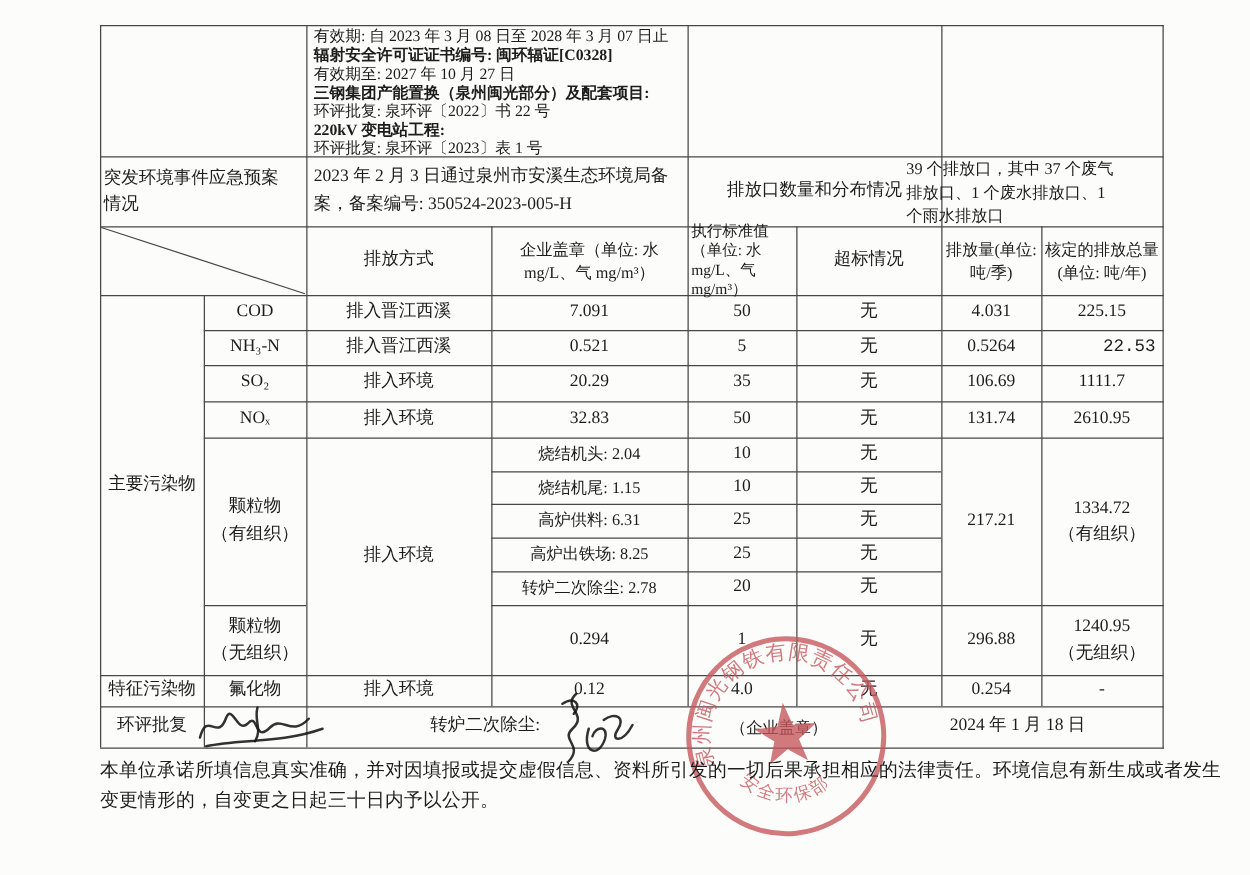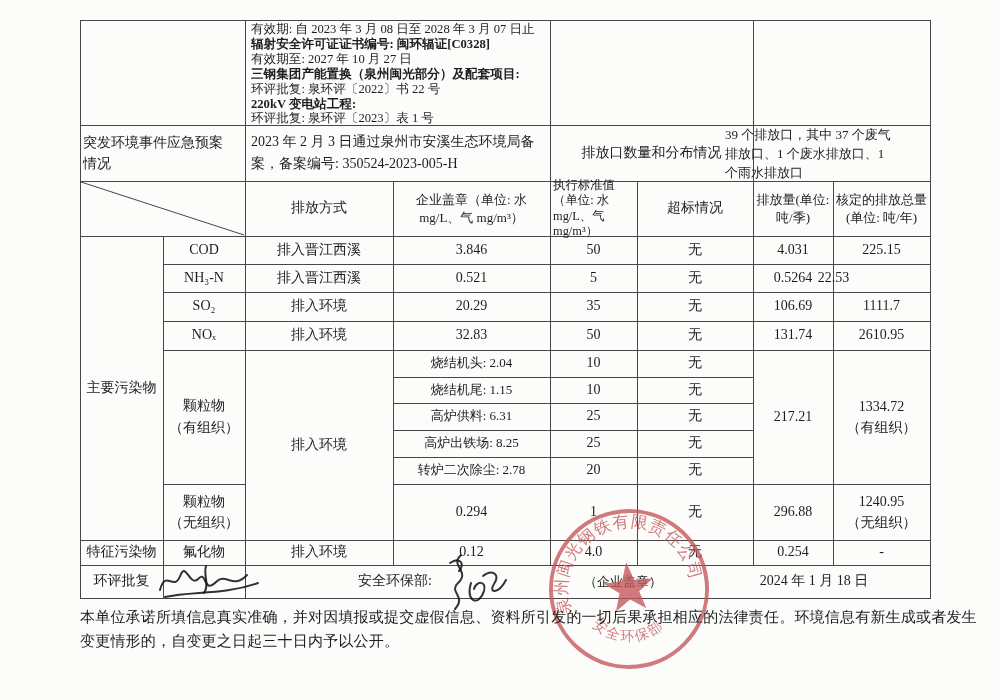--- a/index.html
+++ b/index.html
@@ -80,33 +80,33 @@
   <div class="c small" style="left:396px;top:181px;width:151px;height:55px;line-height:18px;">企业盖章（单位: 水mg/L、气 mg/m³）</div>
   <div class="c l xs" style="left:553px;top:181px;width:82px;height:55px;">执行标准值（单位: 水mg/L、气mg/m³）</div>
   <div class="c" style="left:638px;top:181px;width:114px;height:55px;">超标情况</div>
   <div class="c small" style="left:755px;top:181px;width:76px;height:55px;line-height:18px;">排放量(单位: 吨/季)</div>
   <div class="c small" style="left:835px;top:181px;width:93px;height:55px;line-height:18px;">核定的排放总量(单位: 吨/年)</div>
 
   <div class="c" style="left:81px;top:236px;width:81px;height:304px;">主要污染物</div>
 
   <div class="c" style="left:164px;top:236px;width:80px;height:28px;">COD</div>
   <div class="c" style="left:246px;top:236px;width:146px;height:28px;">排入晋江西溪</div>
-  <div class="c" style="left:394px;top:236px;width:155px;height:28px;">3.846</div>
+  <div class="c" style="left:394px;top:236px;width:155px;height:28px;">7.091</div>
   <div class="c" style="left:551px;top:236px;width:85px;height:28px;">50</div>
   <div class="c" style="left:638px;top:236px;width:114px;height:28px;">无</div>
   <div class="c" style="left:754px;top:236px;width:78px;height:28px;">4.031</div>
   <div class="c" style="left:834px;top:236px;width:95px;height:28px;">225.15</div>
 
   <div class="c" style="left:164px;top:264px;width:80px;height:28px;">NH₃-N</div>
   <div class="c" style="left:246px;top:264px;width:146px;height:28px;">排入晋江西溪</div>
   <div class="c" style="left:394px;top:264px;width:155px;height:28px;">0.521</div>
   <div class="c" style="left:551px;top:264px;width:85px;height:28px;">5</div>
   <div class="c" style="left:638px;top:264px;width:114px;height:28px;">无</div>
   <div class="c" style="left:754px;top:264px;width:78px;height:28px;">0.5264</div>
-  <div class="c" style="left:786px;top:264px;width:95px;height:28px;">22.53</div>
+  <div class="c" style="left:856px;top:264px;width:95px;height:28px;font-family:Liberation Mono, monospace;">22.53</div>
 
   <div class="c" style="left:164px;top:292px;width:80px;height:29px;">SO₂</div>
   <div class="c" style="left:246px;top:292px;width:146px;height:29px;">排入环境</div>
   <div class="c" style="left:394px;top:292px;width:155px;height:29px;">20.29</div>
   <div class="c" style="left:551px;top:292px;width:85px;height:29px;">35</div>
   <div class="c" style="left:638px;top:292px;width:114px;height:29px;">无</div>
   <div class="c" style="left:754px;top:292px;width:78px;height:29px;">106.69</div>
   <div class="c" style="left:834px;top:292px;width:95px;height:29px;">1111.7</div>
 
   <div class="c" style="left:164px;top:321px;width:80px;height:29px;">NOₓ</div>
@@ -151,21 +151,21 @@
   <div class="c" style="left:81px;top:540px;width:81px;height:25px;">特征污染物</div>
   <div class="c" style="left:164px;top:540px;width:80px;height:25px;">氟化物</div>
   <div class="c" style="left:246px;top:540px;width:146px;height:25px;">排入环境</div>
   <div class="c" style="left:394px;top:540px;width:155px;height:25px;">0.12</div>
   <div class="c" style="left:551px;top:540px;width:85px;height:25px;">4.0</div>
   <div class="c" style="left:638px;top:540px;width:114px;height:25px;">无</div>
   <div class="c" style="left:754px;top:540px;width:78px;height:25px;">0.254</div>
   <div class="c" style="left:834px;top:540px;width:95px;height:25px;">-</div>
 
   <div class="c" style="left:81px;top:565px;width:81px;height:33px;">环评批复</div>
-  <div class="c" style="left:290px;top:565px;width:142px;height:33px;justify-content:flex-end;text-align:right;">安全环保部:</div>
+  <div class="c" style="left:290px;top:565px;width:142px;height:33px;justify-content:flex-end;text-align:right;">转炉二次除尘:</div>
   <div class="c small" style="left:567px;top:568px;width:112px;height:28px;">（企业盖章）</div>
   <div class="c" style="left:705px;top:565px;width:218px;height:33px;">2024 年 1 月 18 日</div>
 
   <svg class="sig" style="left:152px;top:560px;" width="115" height="45" viewBox="0 0 115 45">
     <path d="M8 30 C14 8, 22 34, 29 14 C34 3, 38 27, 46 19 C55 9, 51 35, 64 22 C74 12, 81 30, 95 15"></path>
     <path d="M13 37 C40 31, 72 35, 106 23"></path>
     <path d="M54 6 C51 16, 58 24, 52 33"></path>
   </svg>
 
   <svg class="sig" style="left:428px;top:550px;" width="85" height="66" viewBox="0 0 85 66">

